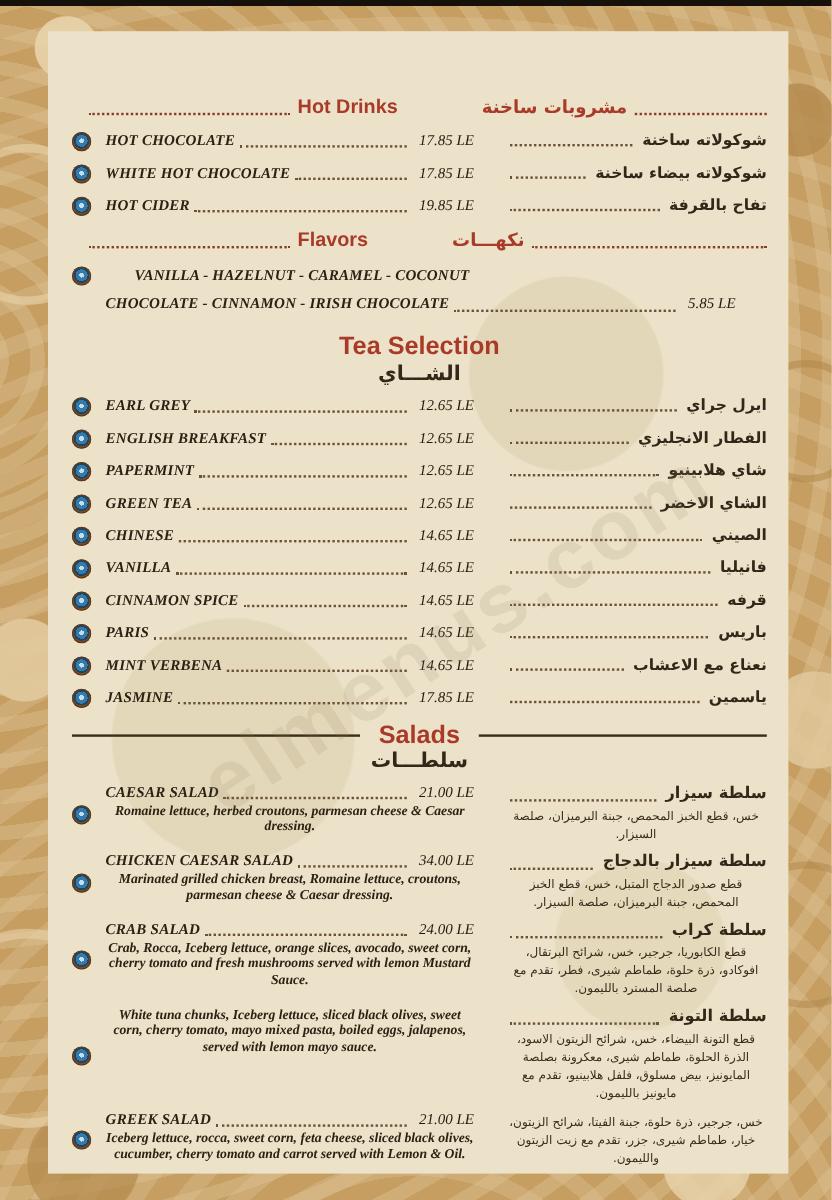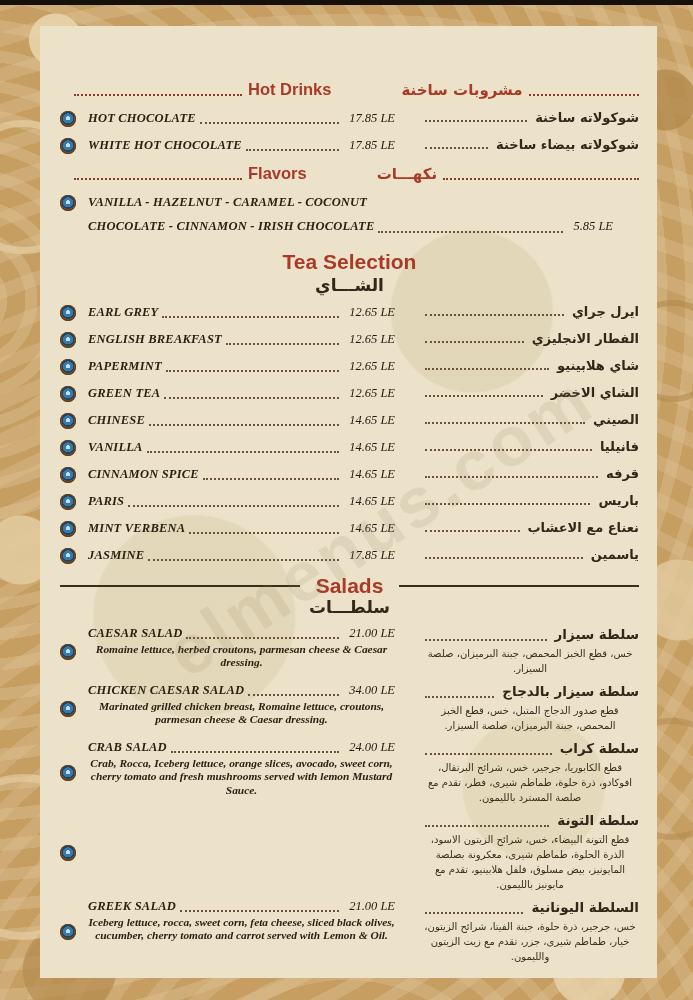--- a/index.html
+++ b/index.html
@@ -47,21 +47,21 @@
   .half-r{flex:1 1 auto;display:flex;align-items:baseline;direction:rtl;margin-left:26px;}
   .bullet{flex:0 0 16px;width:16px;height:16px;border-radius:50%;align-self:center;margin-right:12px;
     background:radial-gradient(circle at 50% 46%, #bfe0ef 0 2px, #3a79a6 2px 5px, #16486c 5px 6.5px, #7c4a22 6.5px 8px);
     box-shadow:0 0 0 1px #5d3a1b inset;}
   .en{font-family:"Liberation Serif",serif;font-style:italic;font-weight:bold;font-size:12.5px;
     color:#2c2113;white-space:nowrap;letter-spacing:.2px;}
   .price{font-family:"Liberation Serif",serif;font-style:italic;font-size:12.5px;color:#241b10;white-space:nowrap;margin-left:6px;}
   .dots{flex:1 1 auto;border-bottom:2px dotted #6a5138;align-self:flex-end;margin:0 4px 3px 4px;min-width:10px;}
   .ar{font-family:"DejaVu Sans",sans-serif;font-size:13px;font-weight:bold;color:#33271a;white-space:nowrap;margin-left:4px;}
 
-  .flavor-line1{display:flex;align-items:center;height:17px;margin-bottom:8px;}
+  .flavor-line1{display:flex;align-items:center;height:17px;margin-bottom:8px;gap:24px;}
   .flavor-line2{display:flex;align-items:baseline;height:17px;margin:0 26px 14px 28px;}
   .flavor-txt{font-family:"Liberation Serif",serif;font-style:italic;font-weight:bold;font-size:12.5px;color:#2c2113;white-space:nowrap;letter-spacing:.2px;}
 
   .sec-title{text-align:center;margin:2px 0 8px 0;}
   .sec-en{color:#a93a28;font-size:21px;font-weight:bold;line-height:24px;}
   .sec-ar{color:#33271a;font-size:17px;font-weight:bold;line-height:22px;font-family:"DejaVu Sans",sans-serif;}
   .salads-hdr{display:flex;align-items:center;margin:4px 0 0 0;}
   .rule{flex:1 1 auto;border-top:2px solid #3b2d1a;}
   .salads-hdr .sec-en{margin:0 16px;}
 
@@ -114,20 +114,32 @@
         <span class="bullet"></span>
         <span class="en">WHITE HOT CHOCOLATE</span>
         <span class="dots"></span>
         <span class="price">17.85 LE</span>
       </div>
       <div class="half-r">
         <span class="ar">شوكولاته بيضاء ساخنة</span>
         <span class="dots"></span>
       </div>
     </div>
+    <div class="item-row">
+      <div class="half-l">
+        <span class="bullet"></span>
+        <span class="en">HOT CIDER</span>
+        <span class="dots"></span>
+        <span class="price">19.85 LE</span>
+      </div>
+      <div class="half-r">
+        <span class="ar">تفاح بالقرفة</span>
+        <span class="dots"></span>
+      </div>
+    </div>
 
     <div class="hdr-row">
       <span class="hdots left"></span>
       <span class="hdr-en">Flavors</span>
       <span class="hdr-gap"></span>
       <span class="hdr-ar">نكهـــات</span>
       <span class="hdots"></span>
     </div>
 
     <div class="flavor-line1">
@@ -328,20 +340,21 @@
           <span class="ar-name">سلطة كراب</span>
           <span class="dots"></span>
         </div>
         <div class="desc-ar">قطع الكابوريا، جرجير، خس، شرائح البرتقال، افوكادو، ذرة حلوة، طماطم شيرى، فطر، تقدم مع صلصة المسترد بالليمون.</div>
       </div>
     </div>
 
     <div class="salad-row">
       <span class="bullet"></span>
       <div class="sal-l">
+        <div class="desc-en">White tuna chunks, Iceberg lettuce, sliced black olives, sweet corn, cherry tomato, mayo mixed pasta, boiled eggs, jalapenos, served with lemon mayo sauce.</div>
       </div>
       <div class="sal-r">
         <div class="ar-title">
           <span class="ar-name">سلطة التونة</span>
           <span class="dots"></span>
         </div>
         <div class="desc-ar">قطع التونة البيضاء، خس، شرائح الزيتون الاسود، الذرة الحلوة، طماطم شيرى، معكرونة بصلصة المايونيز، بيض مسلوق، فلفل هلابينيو، تقدم مع مايونيز بالليمون.</div>
       </div>
     </div>
 
@@ -349,22 +362,18 @@
       <span class="bullet"></span>
       <div class="sal-l">
         <div class="sal-title">
           <span class="en">GREEK SALAD</span>
           <span class="dots"></span>
           <span class="price">21.00 LE</span>
         </div>
         <div class="desc-en">Iceberg lettuce, rocca, sweet corn, feta cheese, sliced black olives, cucumber, cherry tomato and carrot served with Lemon &amp; Oil.</div>
       </div>
       <div class="sal-r">
-        <div class="ar-title">
-          <span class="ar-name">السلطة اليونانية</span>
-          <span class="dots"></span>
-        </div>
         <div class="desc-ar">خس، جرجير، ذرة حلوة، جبنة الفيتا، شرائح الزيتون، خيار، طماطم شيرى، جزر، تقدم مع زيت الزيتون والليمون.</div>
       </div>
     </div>
 
   </div>
 </div>
 
 </body></html>

